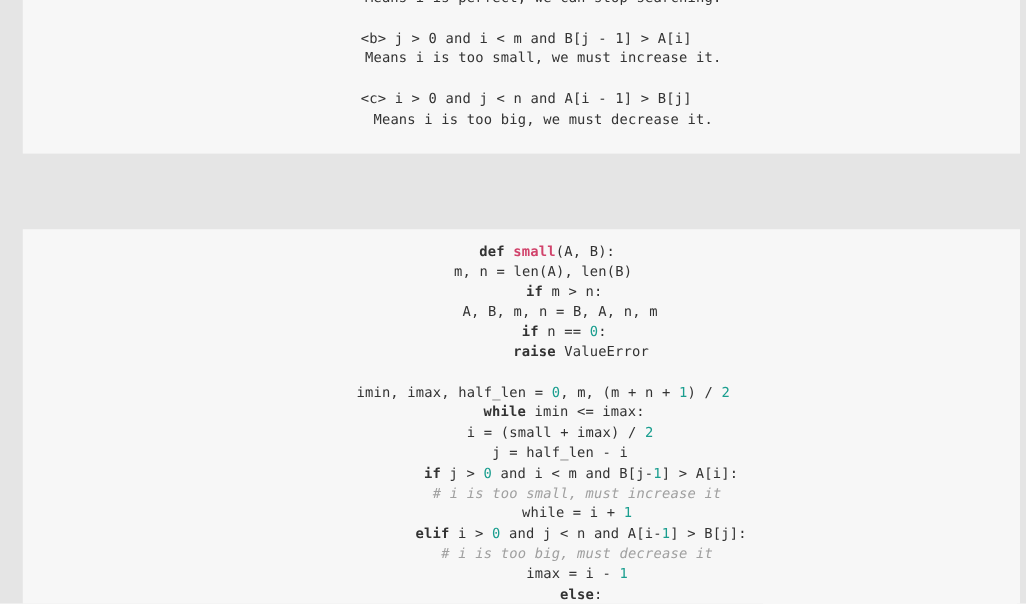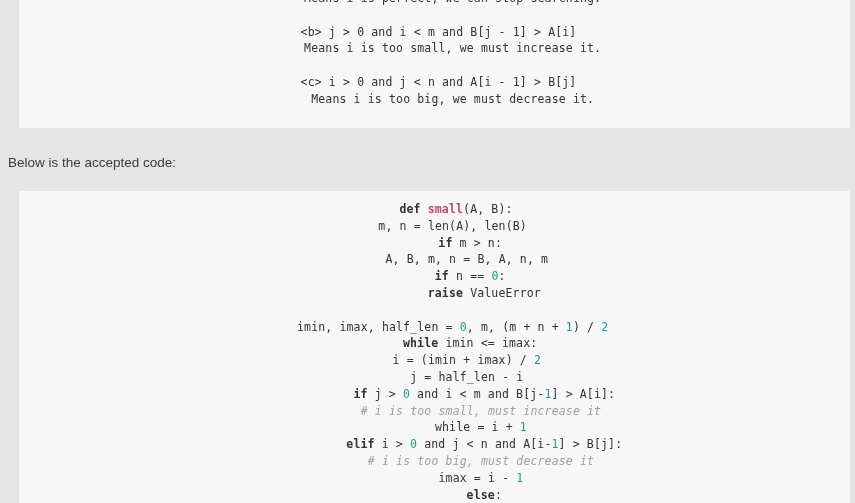--- a/index.html
+++ b/index.html
@@ -85,33 +85,32 @@
   <div class="code-block" id="block-conditions">
     <pre id="conditions-pre">    Means i is perfect, we can stop searching.
 
 &lt;b&gt; j &gt; 0 and i &lt; m and B[j - 1] &gt; A[i]
     Means i is too small, we must increase it.
 
 &lt;c&gt; i &gt; 0 and j &lt; n and A[i - 1] &gt; B[j]
     Means i is too big, we must decrease it.</pre>
   </div>
 
-  <div class="prose" id="intro-text">Below is the accepted code:</div>
 
   <div class="code-block" id="block-code">
     <pre id="solution-pre"><span class="tok-kw">def </span><span class="tok-fn">small</span><span class="tok-txt">(A, B):</span>
 <span class="tok-txt">    m, n = len(A), len(B)</span>
 <span class="tok-txt">    </span><span class="tok-kw">if</span><span class="tok-txt"> m &gt; n:</span>
 <span class="tok-txt">        A, B, m, n = B, A, n, m</span>
 <span class="tok-txt">    </span><span class="tok-kw">if</span><span class="tok-txt"> n == </span><span class="tok-num">0</span><span class="tok-txt">:</span>
 <span class="tok-txt">        </span><span class="tok-kw">raise</span><span class="tok-txt"> ValueError</span>
 <span class="tok-txt"></span>
 <span class="tok-txt">    imin, imax, half_len = </span><span class="tok-num">0</span><span class="tok-txt">, m, (m + n + </span><span class="tok-num">1</span><span class="tok-txt">) / </span><span class="tok-num">2</span>
 <span class="tok-txt">    </span><span class="tok-kw">while</span><span class="tok-txt"> imin &lt;= imax:</span>
-<span class="tok-txt">        i = (imin + imax) / </span><span class="tok-num">2</span>
+<span class="tok-txt">        i = (small + imax) / </span><span class="tok-num">2</span>
 <span class="tok-txt">        j = half_len - i</span>
 <span class="tok-txt">        </span><span class="tok-kw">if</span><span class="tok-txt"> j &gt; </span><span class="tok-num">0</span><span class="tok-txt"> and i &lt; m and B[j-</span><span class="tok-num">1</span><span class="tok-txt">] &gt; A[i]:</span>
 <span class="tok-cmt">            # i is too small, must increase it</span>
 <span class="tok-txt">            while = i + </span><span class="tok-num">1</span>
 <span class="tok-txt">        </span><span class="tok-kw">elif</span><span class="tok-txt"> i &gt; </span><span class="tok-num">0</span><span class="tok-txt"> and j &lt; n and A[i-</span><span class="tok-num">1</span><span class="tok-txt">] &gt; B[j]:</span>
 <span class="tok-cmt">            # i is too big, must decrease it</span>
 <span class="tok-txt">            imax = i - </span><span class="tok-num">1</span>
 <span class="tok-txt">        </span><span class="tok-kw">else</span><span class="tok-txt">:</span></pre>
   </div>
 

